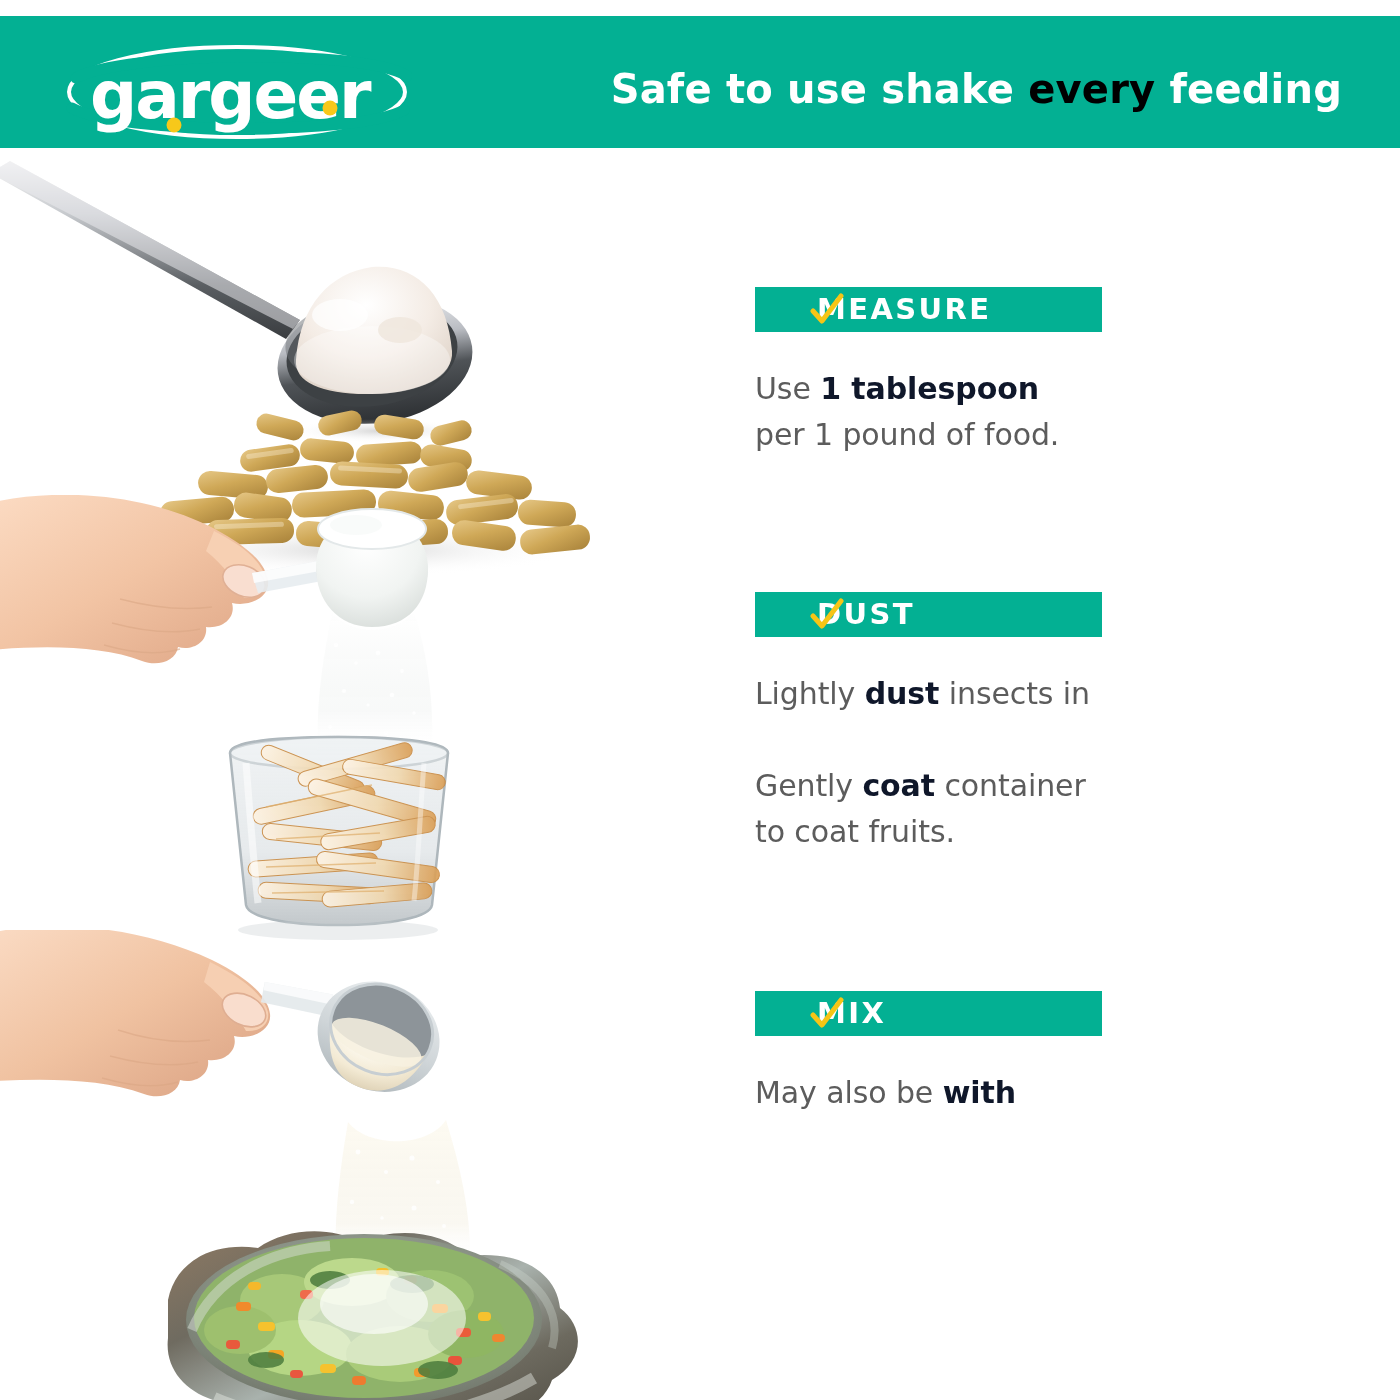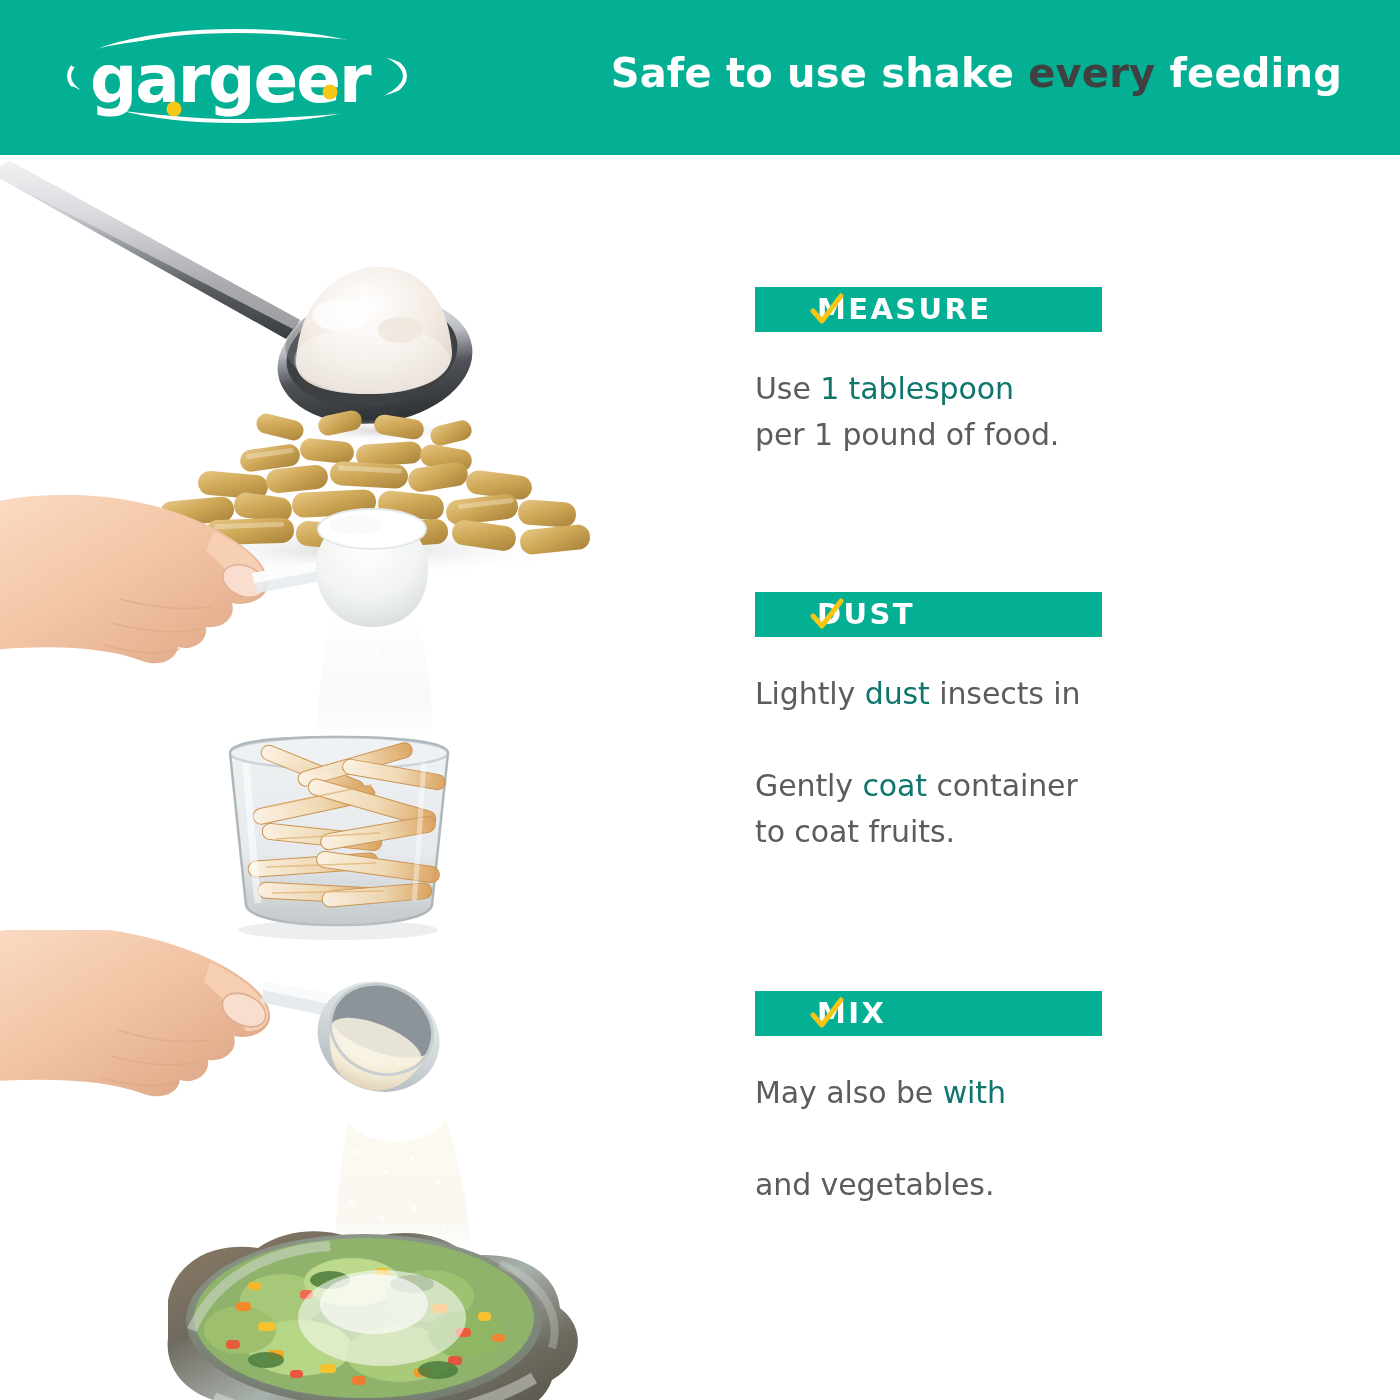--- a/index.html
+++ b/index.html
@@ -11,23 +11,23 @@
     width: 1400px;
     height: 1400px;
     font-family: "Liberation Sans", sans-serif;
     overflow: hidden;
     position: relative;
   }
 
   
   .header {
     position: absolute;
-    left: 0; top: 0;
+    left: 0; top: 16px;
     width: 1400px;
-    height: 155px;
+    height: 132px;
     background: #03b093;
     display: flex;
     align-items: center;
   }
   .logo-wrap {
     position: absolute;
     left: 62px;
     top: 26px;
     width: 350px;
     height: 100px;
@@ -38,21 +38,21 @@
     position: absolute;
     right: 58px;
     top: 50px;
     font-family: "DejaVu Sans", sans-serif;
     font-size: 40px;
     font-weight: bold;
     letter-spacing: 0.2px;
     color: #ffffff;
     white-space: nowrap;
   }
-  .headline .hl-accent { color: #404040; }
+  .headline .hl-accent { color: #000000; }
 
   
   .steps {
     position: absolute;
     left: 755px;
     top: 155px;
     width: 620px;
     height: 1245px;
   }
   .step { position: absolute; left: 0; width: 620px; }
@@ -85,21 +85,21 @@
   }
 
   .body-text {
     margin-top: 34px;
     font-family: "DejaVu Sans", sans-serif;
     font-size: 30px;
     line-height: 46px;
     color: #5c5c5c;
     letter-spacing: -0.1px;
   }
-  .body-text b { color: #0f766e; font-weight: normal; }
+  .body-text b { color: #0f172a; font-weight: bold; }
 
   
   .art {
     position: absolute;
     left: 0; top: 155px;
     width: 755px;
     height: 1245px;
     overflow: hidden;
   }
   .art svg { position: absolute; left: 0; top: 0; }
@@ -491,16 +491,15 @@
   <div class="step step-3">
     <div class="badge">
       <svg class="check" viewBox="0 0 34 34">
         <path d="M 3 18 L 12 28 L 31 3" fill="none" stroke="#f6c516" stroke-width="5" stroke-linecap="round" stroke-linejoin="round"></path>
       </svg>
       <span class="badge-label">MIX</span>
     </div>
     <div class="body-text">
       <span>May also be </span><b>with</b><br>
       <br>
-      <span>and vegetables.</span>
     </div>
   </div>
 </div>
 
 </body></html>

